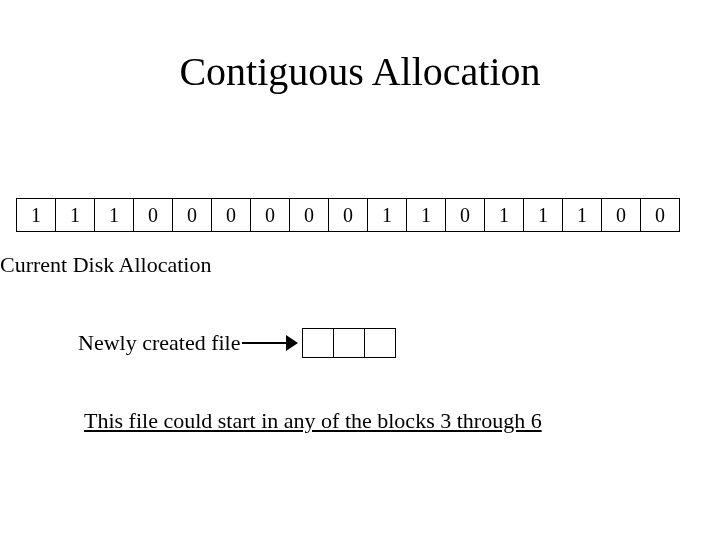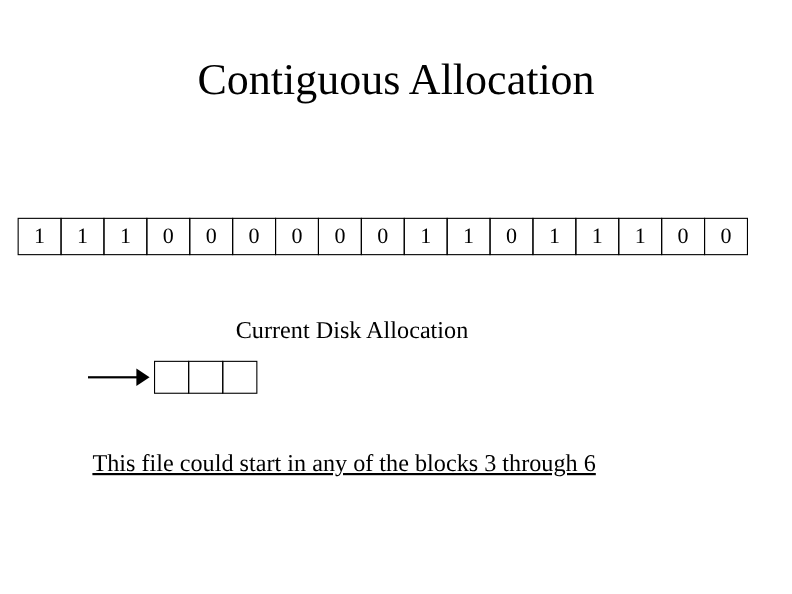--- a/index.html
+++ b/index.html
@@ -36,23 +36,22 @@
     justify-content: center;
     font-size: 20px;
     margin-left: -1px;
   }
   .block:first-child { margin-left: 0; }
   .caption {
     position: absolute;
     top: 252px;
     left: 0;
     width: 640px;
-    text-align: center;
+    text-align: left;
     font-size: 22px;
-    margin-top: 35px;
   }
   .new-file-row {
     position: absolute;
     top: 328px;
     left: 78px;
     display: flex;
     align-items: center;
   }
   .new-file-label {
     font-size: 22px;
@@ -120,20 +119,21 @@
     <div class="block">1</div>
     <div class="block">1</div>
     <div class="block">1</div>
     <div class="block">0</div>
     <div class="block">0</div>
   </div>
 
 <div class="caption">Current Disk Allocation</div>
 
 <div class="new-file-row">
+  <span class="new-file-label">Newly created file</span>
   <span class="arrow-wrap">
     <span class="arrow-line"></span>
     <span class="arrow-head"></span>
   </span>
   <span class="mini-blocks" id="mini-blocks">
       <div class="mini-block"></div>
       <div class="mini-block"></div>
       <div class="mini-block"></div>
     </span>
 </div>

